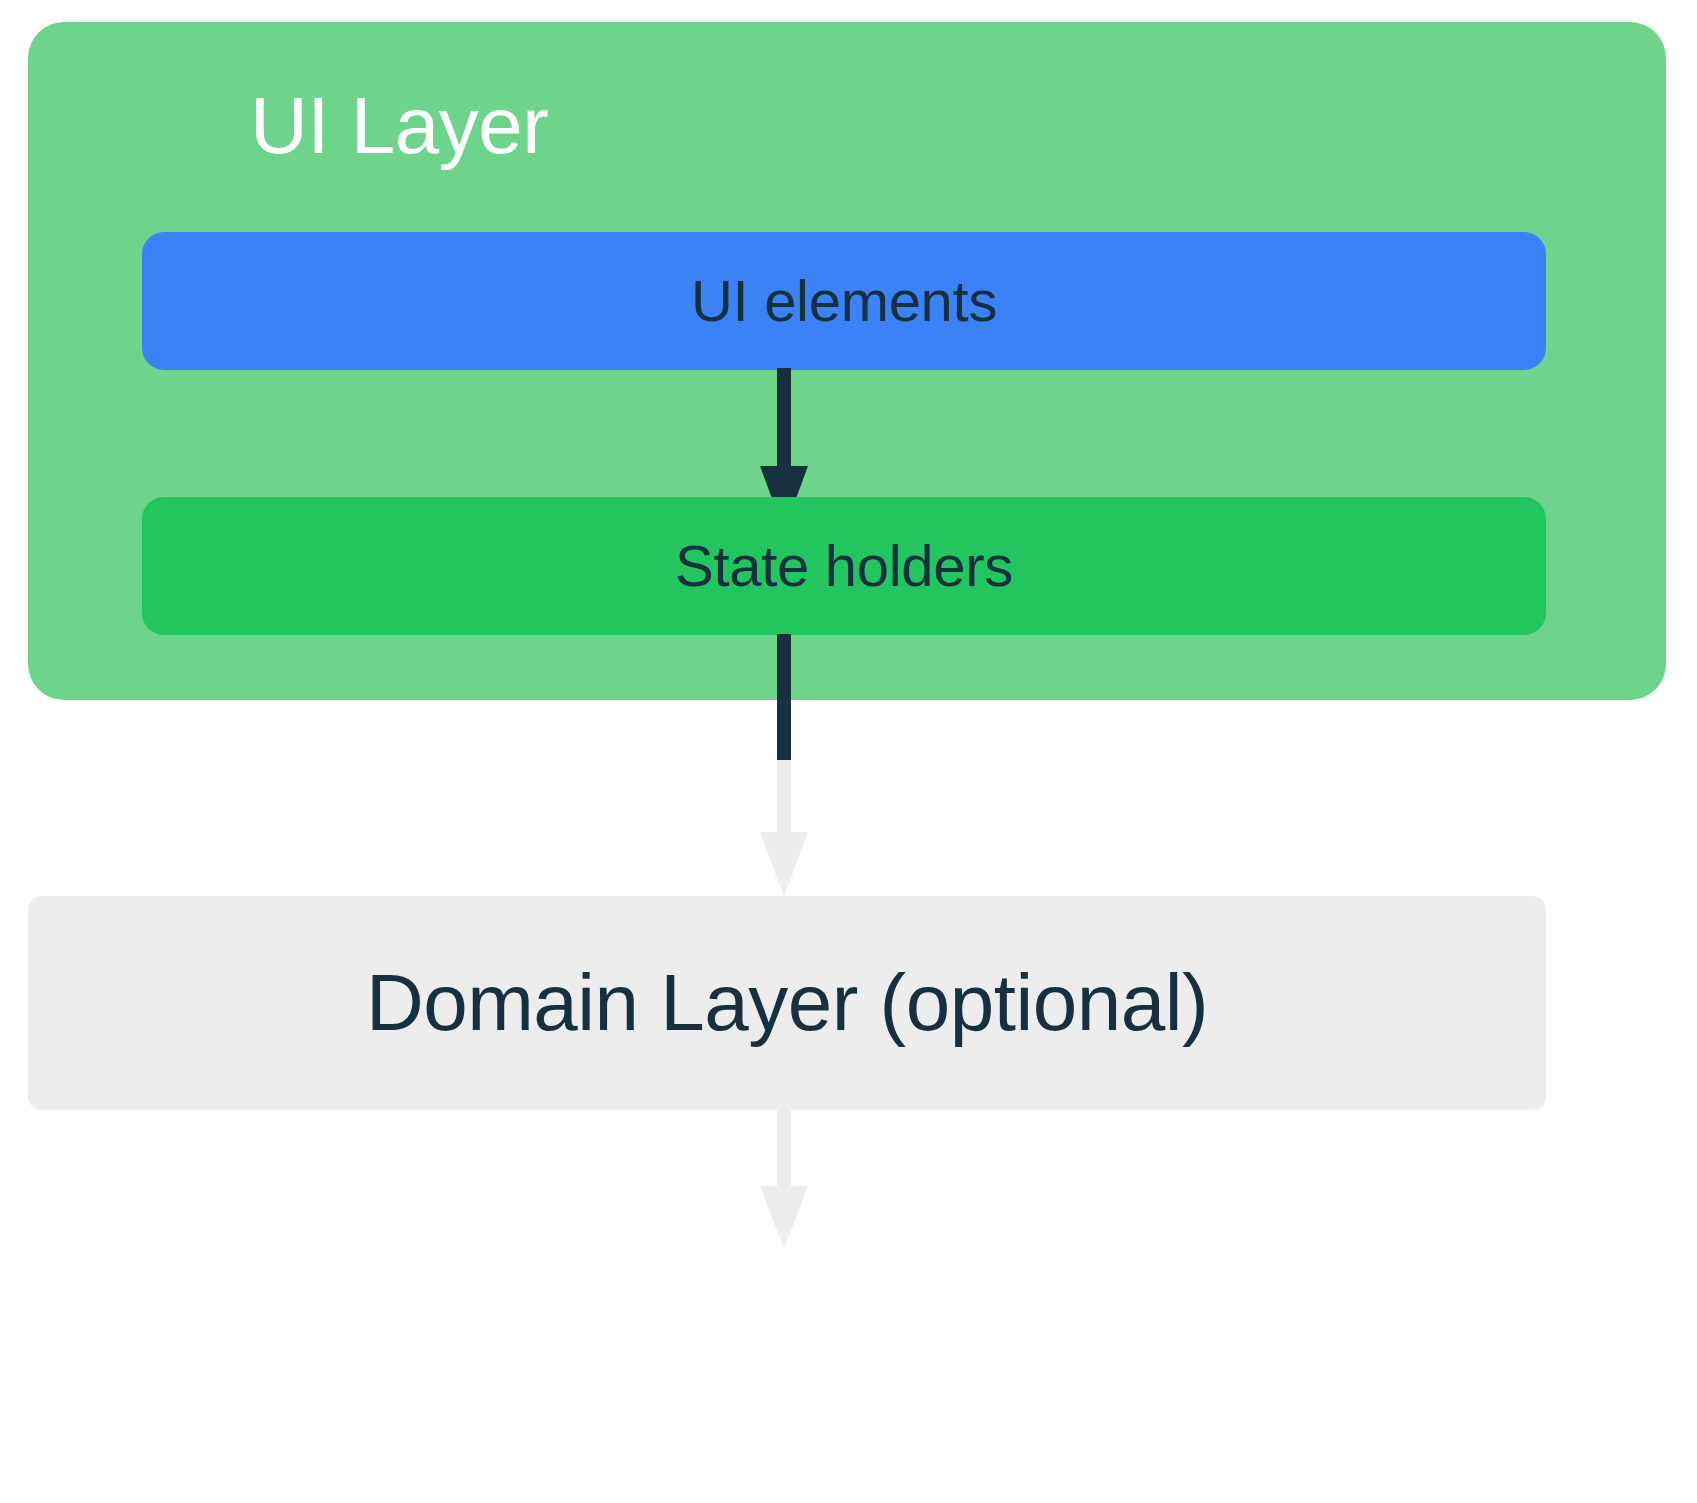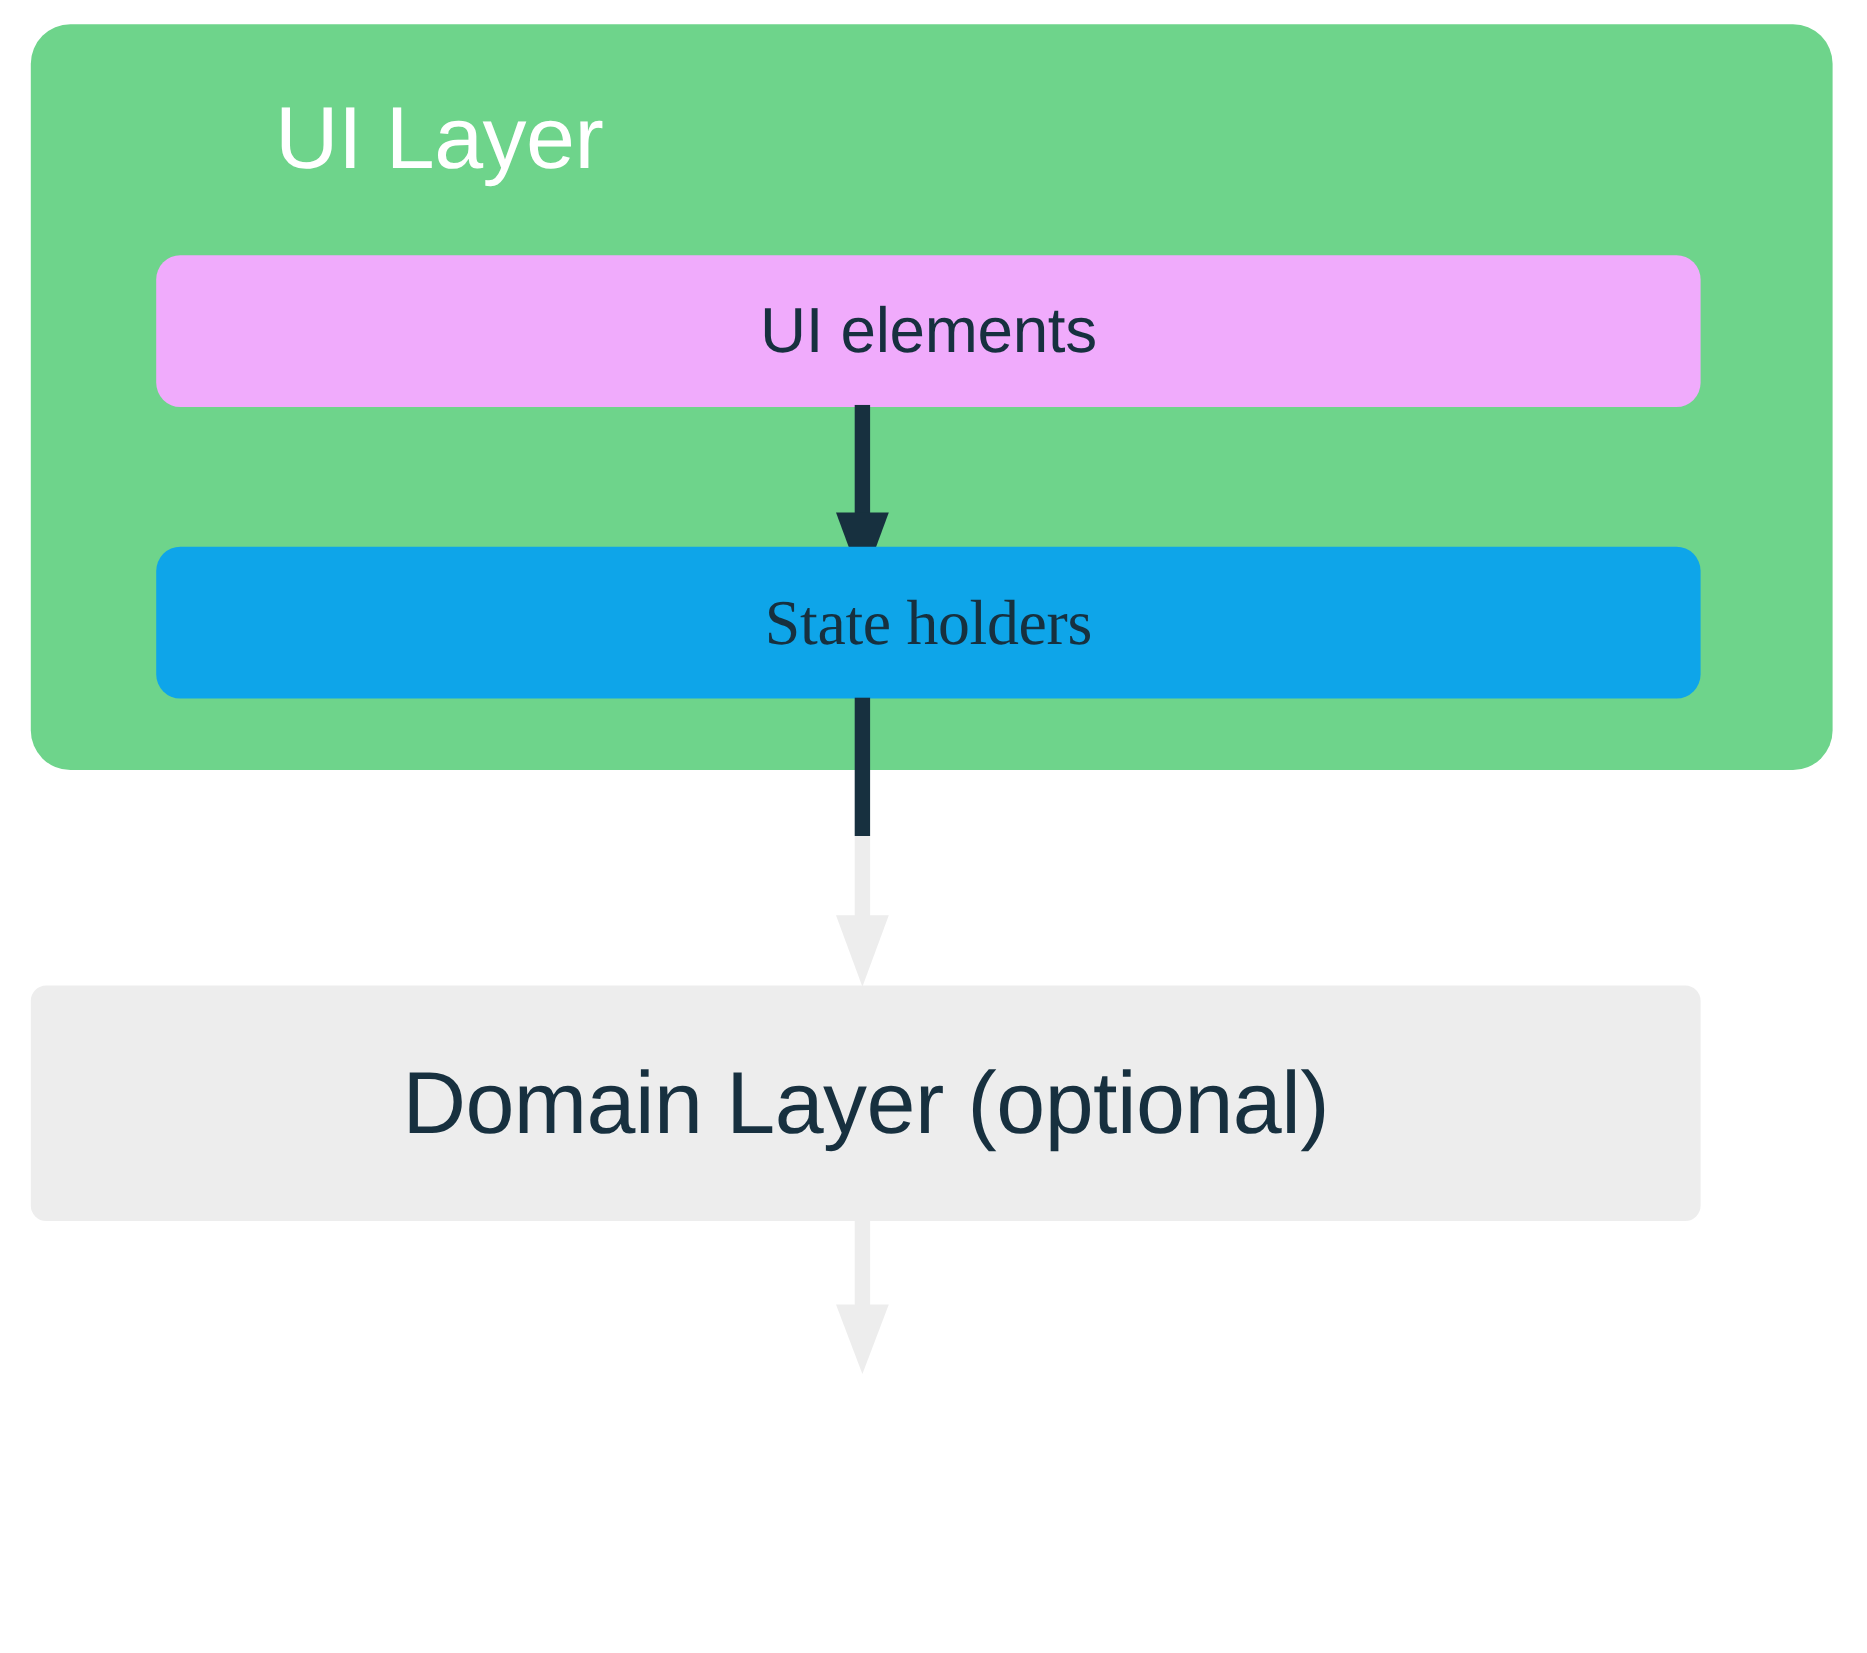--- a/index.html
+++ b/index.html
@@ -57,27 +57,26 @@
   .inner-box .inner-label {
     font-size: 58px;
     line-height: 66px;
     color: #17303F;
     font-weight: 400;
     letter-spacing: -0.3px;
     white-space: nowrap;
   }
   .box-ui-elements {
     top: 232px;
-    background: #f0abfc;
+    background: #3b82f6;
     align-items: center;
   }
   .box-state-holders {
     top: 497px;
-    background: #0ea5e9;
-    font-family: Liberation Serif, serif;
+    background: #22c55e;
   }
 
   
   .gray-layer {
     position: absolute;
     left: 28px;
     width: 1518px;
     height: 214px;
     background: #EDEDED;
     border-radius: 14px;

